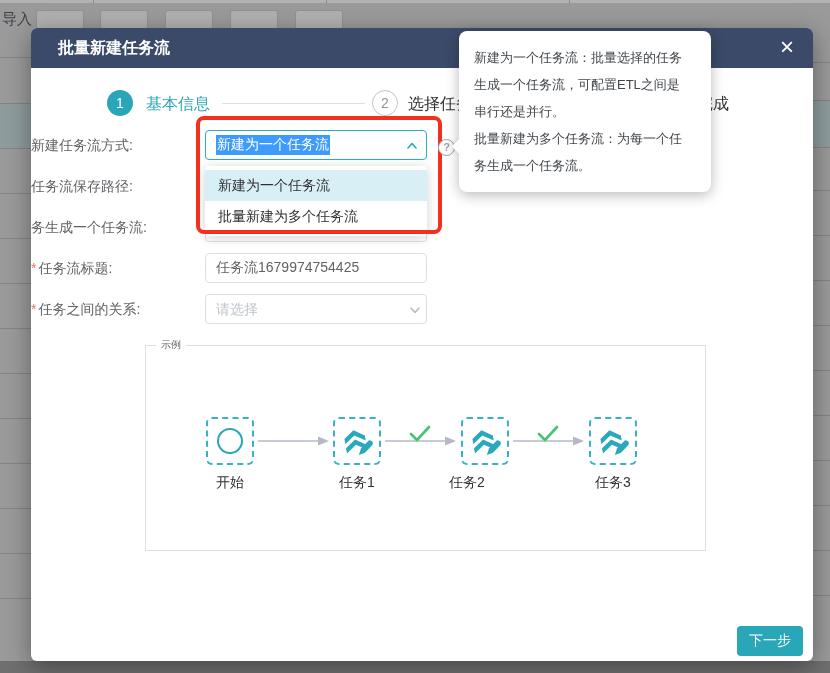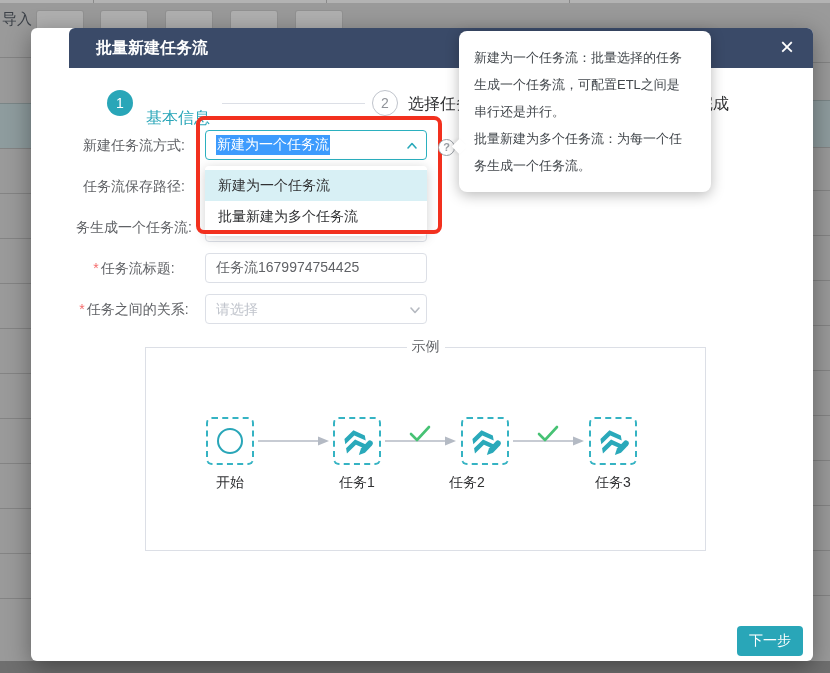--- a/index.html
+++ b/index.html
@@ -15,37 +15,37 @@
                background:rgba(255,255,255,0.22); border:1px solid rgba(110,110,110,0.45); }
   .side-line { position:absolute; height:1px; background:rgba(0,0,0,0.14); }
   .side-line.l { left:0; width:31px; }
   .side-line.r { left:813px; width:17px; }
   .sel-row { position:absolute; background:#8e9c9e; }
   .bottom-strip { position:absolute; left:0; top:661px; width:830px; height:12px; background:#6f6f6f; }
 
   
   .dialog { position:absolute; left:31px; top:28px; width:782px; height:633px;
             background:#fff; border-radius:6px; box-shadow:0 6px 24px rgba(0,0,0,0.38); }
-  .dlg-header { position:relative; height:40px; background:#3a4a68; border-radius:6px 6px 0 0;margin-left:38px; }
+  .dlg-header { position:relative; height:40px; background:#3a4a68; border-radius:6px 6px 0 0; }
   .dlg-title { position:absolute; left:27px; top:0; line-height:40px; font-size:16px; font-weight:bold; color:#fff; }
   .dlg-close { position:absolute; right:12px; top:5px; width:28px; height:28px; line-height:28px;
                text-align:center; font-size:24px; font-weight:300; color:#fff; cursor:pointer; }
 
   
   .step-circle { position:absolute; width:26px; height:26px; border-radius:50%;
                  text-align:center; line-height:24px; font-size:14px; }
   .step-circle.active { background:#29a6b8; color:#fff; line-height:26px; border:none; }
   .step-circle.idle { background:#fff; border:1px solid #c0c4cc; color:#909399; }
   .step-label { position:absolute; font-size:16px; }
   .step-label.active { color:#29a6b8; }
   .step-label.idle { color:#303133; }
   .step-line { position:absolute; height:1px; background:#dcdfe6; }
 
   
-  .frm-label { position:absolute; left:12px; width:182px; text-align:center; font-size:14px;
+  .frm-label { position:absolute; left:0; width:182px; text-align:left; font-size:14px;
                color:#606266; line-height:30px; white-space:nowrap; }
   .req { color:#f56c6c; margin-right:2px; }
   .frm-input { position:absolute; left:174px; width:222px; height:30px; border:1px solid #dcdfe6;
                border-radius:4px; background:#fff; font-size:14px; color:#606266; padding:0 26px 0 10px;
                font-family:"Liberation Sans","DejaVu Sans",sans-serif; }
   .frm-input::placeholder { color:#c0c4cc; }
   .select-box { position:absolute; left:174px; width:222px; height:30px; border:1px solid #2bb0bf;
                 border-radius:4px; background:#fff; display:flex; align-items:center; padding:0 10px; z-index:4; }
   .sel-text { font-size:14px; background:#3d9bfd; color:#fff; padding:1px 1px; white-space:nowrap; }
   .chevron { position:absolute; right:8px; top:9px; }
@@ -58,21 +58,21 @@
               box-shadow:0 2px 12px rgba(0,0,0,0.18); padding:4px 0; z-index:5; }
   .dd-option { height:31px; line-height:31px; padding-left:13px; font-size:14px; color:#303133; cursor:pointer; }
   .dd-option.selected { background:#d8f0f5; }
 
   .red-box { position:absolute; left:165px; top:88px; width:246px; height:118px;
              border:4px solid #f2301e; border-radius:8px; z-index:6; pointer-events:none; }
 
   
   .example { position:absolute; left:114px; top:310px; width:561px; height:213px;
              border:1px solid #dcdfe6; }
-  .example legend { font-size:14px; color:#606266; padding:0 5px;text-align:center; }
+  .example legend { font-size:10px; color:#606266; margin-left:10px; padding:0 5px; }
   .node { position:absolute; top:389px; width:48px; height:48px; border:2px dashed #35b3c3;
           border-radius:6px; background:#fff; display:flex; align-items:center; justify-content:center; }
   .node-label { position:absolute; top:446px; width:88px; text-align:center; font-size:14px; color:#303133; }
   .start-circle { width:26px; height:26px; border:2.5px solid #29a6b8; border-radius:50%; }
   .connector { position:absolute; top:396px; }
 
   
   .next-btn { position:absolute; right:10px; bottom:5px; width:66px; height:30px; background:#29a6b8;
               border:none; border-radius:4px; color:#fff; font-size:14px; cursor:pointer;
               font-family:"Liberation Sans","DejaVu Sans",sans-serif; }
@@ -131,21 +131,21 @@
   <div class="bottom-strip"></div>
 
   <div class="dialog">
 
     <div class="dlg-header">
       <span class="dlg-title">批量新建任务流</span>
       <span class="dlg-close">×</span>
     </div>
 
     <div class="step-circle active" style="left:76px;top:62px">1</div>
-    <div class="step-label active" style="left:115px;top:80px">基本信息</div>
+    <div class="step-label active" style="left:115px;top:66px">基本信息</div>
     <div class="step-line" style="left:191px;top:75px;width:143px"></div>
     <div class="step-circle idle" style="left:341px;top:62px">2</div>
     <div class="step-label idle" style="left:377px;top:66px">选择任务</div>
     <div class="step-line" style="left:449px;top:75px;width:190px"></div>
     <div class="step-circle idle" style="left:617px;top:62px">3</div>
     <div class="step-label idle" style="left:666px;top:66px">完成</div>
 
     <div class="frm-label" style="top:102px">新建任务流方式:</div>
     <div class="select-box" style="top:102px">
       <span class="sel-text">新建为一个任务流</span>

